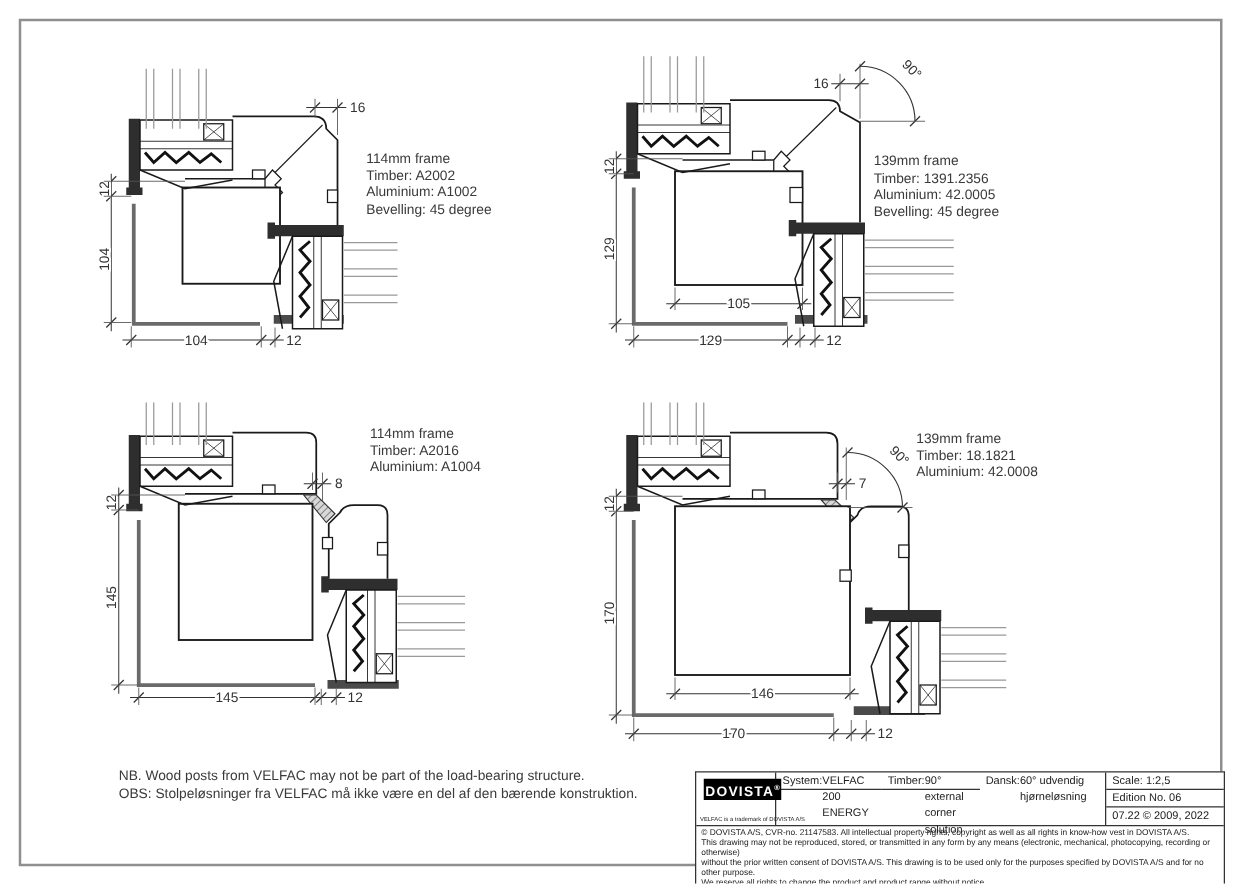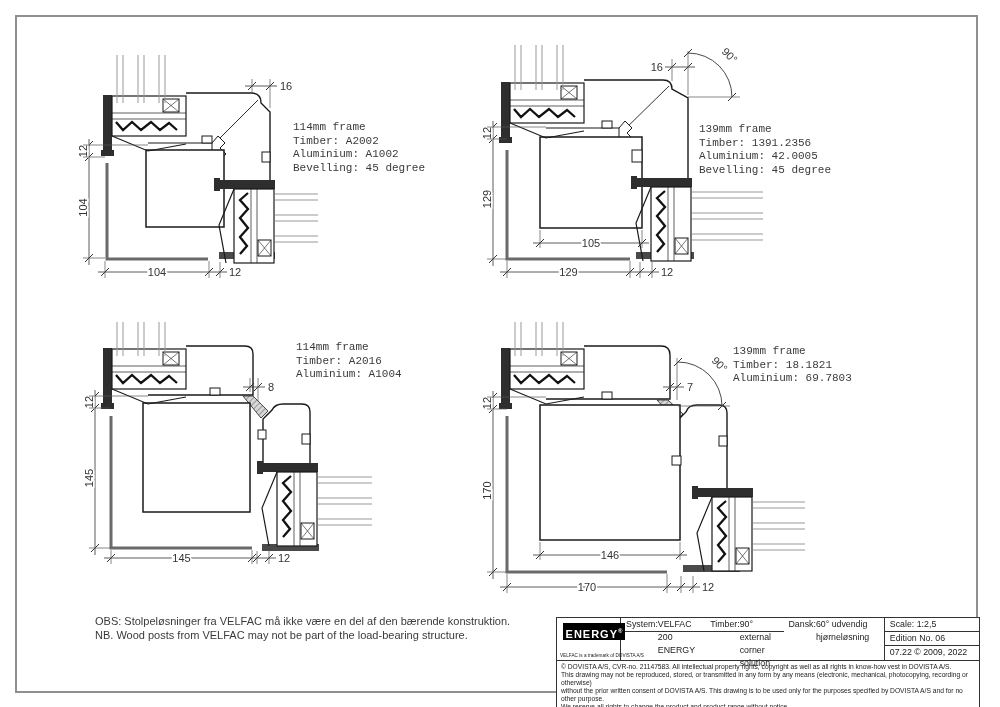--- a/index.html
+++ b/index.html
@@ -1,21 +1,21 @@
 <!DOCTYPE html>
 <html><head>
 <meta charset="utf-8">
 <style>
   html,body{margin:0;padding:0;background:#fff;}
   #page{position:relative;width:1000px;height:707px;background:#fff;overflow:hidden;
         font-family:"Liberation Sans",sans-serif;color:#333;}
   #sheet-border{position:absolute;left:15px;top:15px;width:963px;height:678px;
         border:2px solid #8f8f8f;box-sizing:border-box;}
   svg{position:absolute;left:0;top:0;}
-  .spec{position:absolute;font-size:11px;line-height:13.5px;color:#3a3a3a;white-space:nowrap;font-family:Liberation Mono, monospace;}
+  .spec{position:absolute;font-size:11px;line-height:13.5px;color:#3a3a3a;white-space:nowrap;}
   #notes{position:absolute;left:95px;top:615px;font-size:11px;line-height:13.5px;color:#3a3a3a;white-space:nowrap;}
   
   #titleblock{position:absolute;left:556px;top:617px;width:424px;border:1px solid #333;
         box-sizing:border-box;background:#fff;}
   #tb-top{display:flex;height:42px;}
   #cell-logo{width:76px;border-right:1px solid #333;position:relative;box-sizing:border-box;}
   #velfac-logo{position:absolute;left:6px;top:5px;width:62px;height:17px;background:#000;
         color:#fff;font-weight:bold;font-size:11px;letter-spacing:1px;text-align:center;
         line-height:17px;}
   #velfac-logo sup{font-size:6px;vertical-align:super;letter-spacing:0;}
@@ -293,32 +293,32 @@
     <div>Bevelling: 45 degree</div>
   </div>
   <div class="spec" style="left:296px;top:341px">
     <div>114mm frame</div>
     <div>Timber: A2016</div>
     <div>Aluminium: A1004</div>
   </div>
   <div class="spec" style="left:733px;top:345px">
     <div>139mm frame</div>
     <div>Timber: 18.1821</div>
-    <div>Aluminium: 69.7803</div>
+    <div>Aluminium: 42.0008</div>
   </div>
 
   <div id="notes">
+    <div>NB. Wood posts from VELFAC may not be part of the load-bearing structure.</div>
     <div>OBS: Stolpeløsninger fra VELFAC må ikke være en del af den bærende konstruktion.</div>
-    <div>NB. Wood posts from VELFAC may not be part of the load-bearing structure.</div>
   </div>
 
   <div id="titleblock">
     <div id="tb-top">
       <div id="cell-logo">
-        <div id="velfac-logo"><span>ENERGY</span><sup>®</sup></div>
+        <div id="velfac-logo"><span>DOVISTA</span><sup>®</sup></div>
         <div id="tb-trademark">VELFAC is a trademark of DOVISTA A/S</div>
       </div>
       <div id="cell-mid">
         <div class="tb-row rule">
           <span class="tb-label">System:</span>
           <span>VELFAC 200 ENERGY</span>
         </div>
         <div class="tb-row rule">
           <span class="tb-label">Timber:</span>
           <span>90° external corner solution</span>

